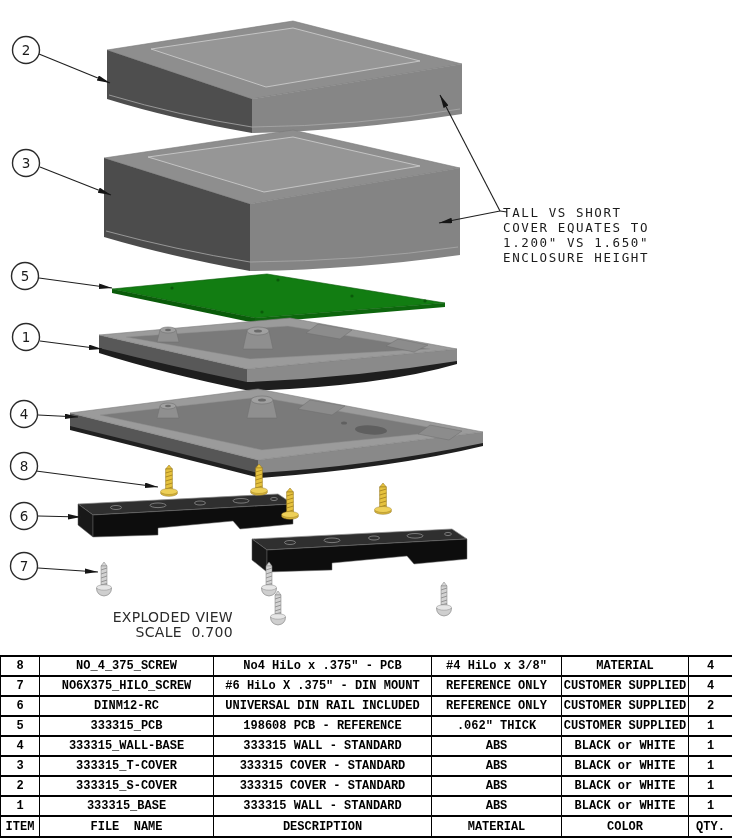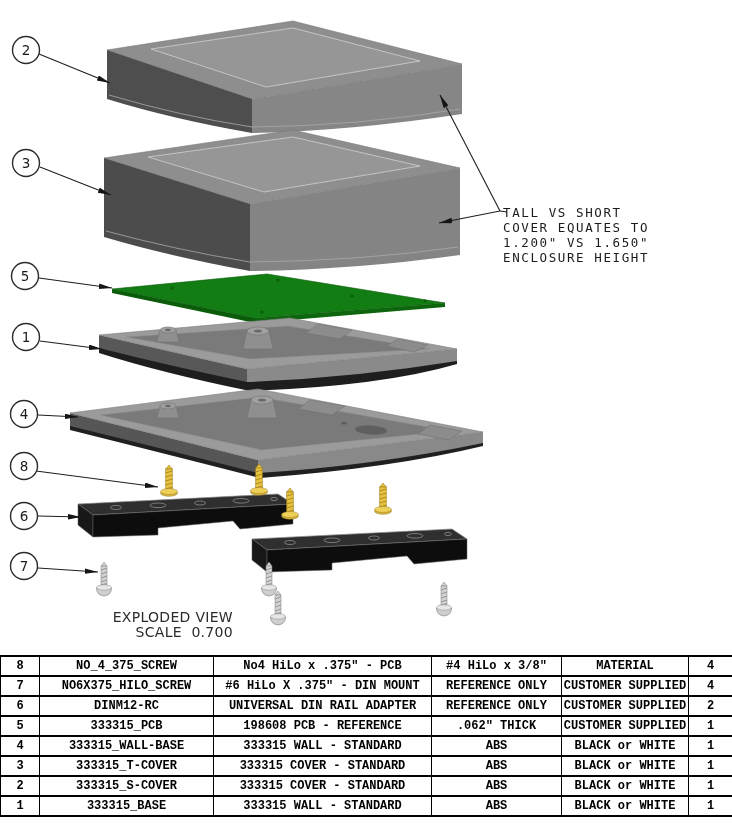--- a/index.html
+++ b/index.html
@@ -225,21 +225,21 @@
       <td>7</td>
       <td>NO6X375_HILO_SCREW</td>
       <td>#6 HiLo X .375" - DIN MOUNT</td>
       <td>REFERENCE ONLY</td>
       <td>CUSTOMER SUPPLIED</td>
       <td>4</td>
     </tr>
     <tr>
       <td>6</td>
       <td>DINM12-RC</td>
-      <td>UNIVERSAL DIN RAIL ADAPTER</td>
+      <td>UNIVERSAL DIN RAIL INCLUDED</td>
       <td>REFERENCE ONLY</td>
       <td>CUSTOMER SUPPLIED</td>
       <td>2</td>
     </tr>
     <tr>
       <td>5</td>
       <td>333315_PCB</td>
       <td>198608 PCB - REFERENCE</td>
       <td>.062" THICK</td>
       <td>CUSTOMER SUPPLIED</td>
@@ -270,16 +270,24 @@
       <td>1</td>
     </tr>
     <tr>
       <td>1</td>
       <td>333315_BASE</td>
       <td>333315 WALL - STANDARD</td>
       <td>ABS</td>
       <td>BLACK or WHITE</td>
       <td>1</td>
     </tr>
+    <tr>
+      <th>ITEM</th>
+      <th>FILE  NAME</th>
+      <th>DESCRIPTION</th>
+      <th>MATERIAL</th>
+      <th>COLOR</th>
+      <th>QTY.</th>
+    </tr>
   </tbody>
 </table>
 
 </div>
 
 </body></html>

